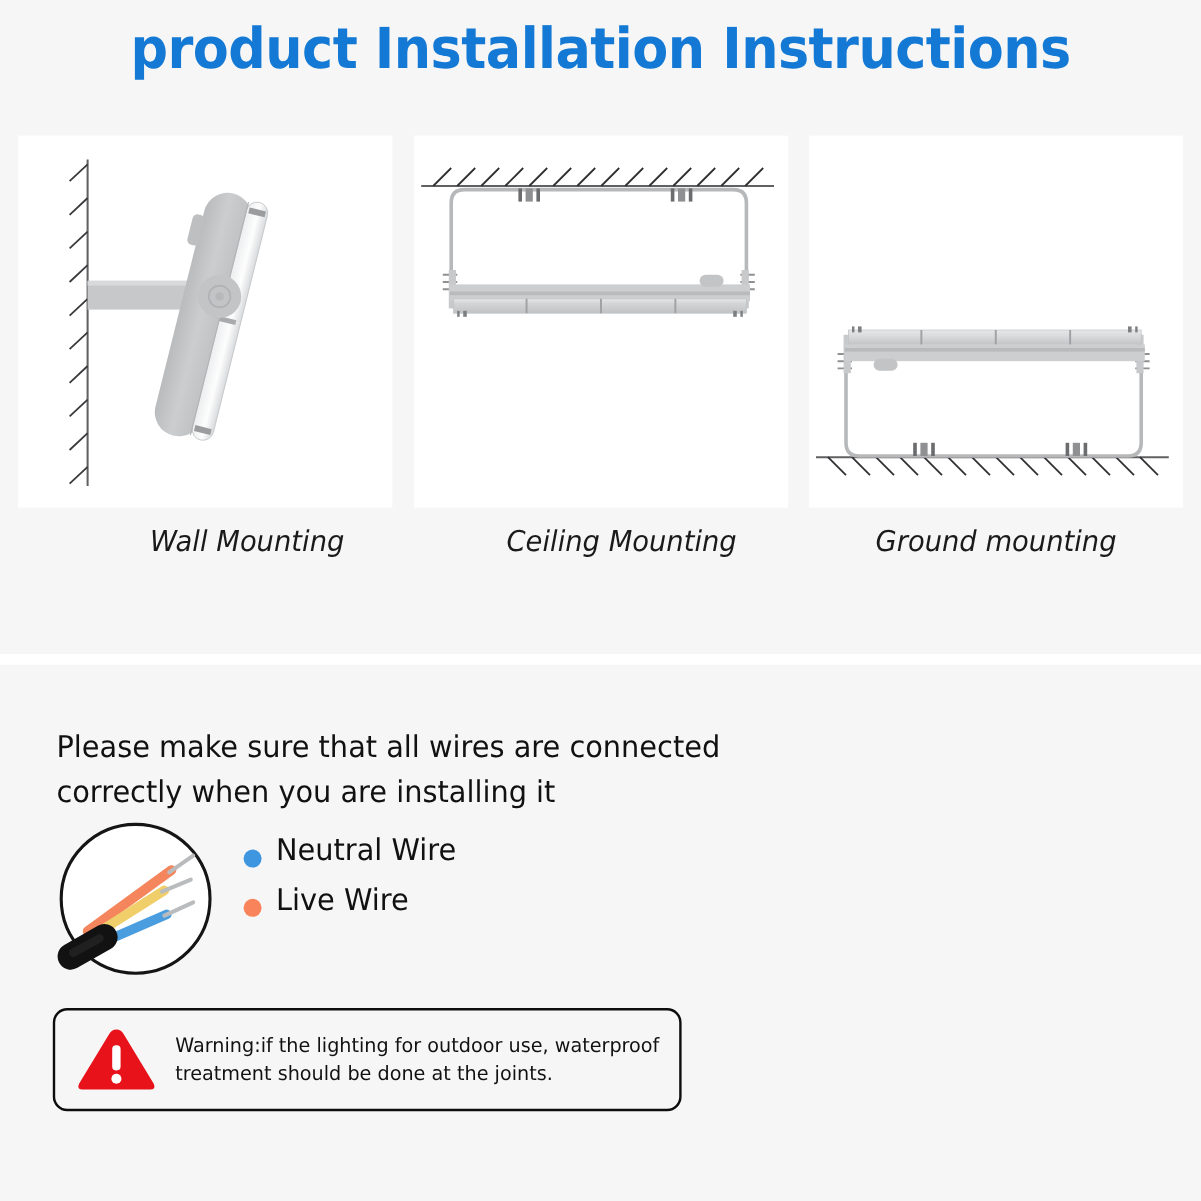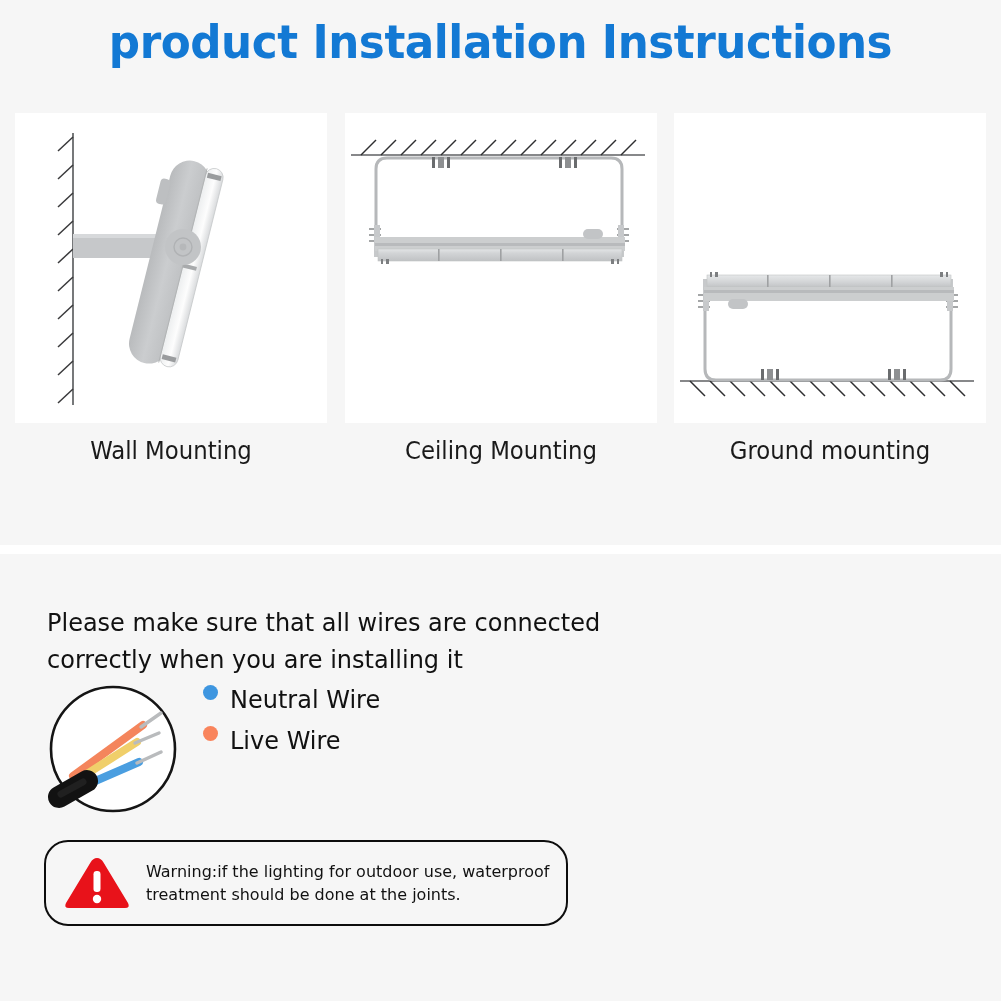--- a/index.html
+++ b/index.html
@@ -42,21 +42,21 @@
     position:absolute;left:15px;top:113px;width:971px;height:310px;
     display:flex;justify-content:space-between;
   }
   .card{
     width:312px;height:310px;background:#ffffff;position:relative;overflow:hidden;
   }
   .card svg{display:block;width:312px;height:310px;}
 
   .captions{
     position:absolute;left:15px;top:437px;width:971px;height:40px;
-    display:flex;justify-content:space-between;
+    display:flex;justify-content:flex-end;font-style:italic;
   }
   .caption{
     width:312px;text-align:center;
     font-size:24px;color:#1a1a1a;
     font-family:"DejaVu Sans", sans-serif;
     transform:scaleX(0.95);
   }
 
   
   .notice{
@@ -72,36 +72,36 @@
   }
   .wire-circle{
     position:absolute;left:0;top:0;width:136px;height:130px;
   }
   .wire-circle svg{display:block;}
 
   .legend{
     position:absolute;left:158px;top:1px;width:400px;
   }
   .legend-row{
-    display:flex;align-items:flex-start;height:38px;margin-bottom:3px;
+    display:flex;align-items:flex-end;height:38px;margin-bottom:3px;
   }
   .dot{
     width:15px;height:15px;border-radius:50%;margin-right:12px;flex:0 0 auto;
   }
   .legend-label{
     font-size:25px;color:#111111;
     font-family:"DejaVu Sans", sans-serif;
     transform:scaleX(0.96);transform-origin:left center;
     white-space:nowrap;
   }
 
   
   .warning-box{
     position:absolute;left:44px;top:840px;width:520px;height:82px;
-    border:2.5px solid #0d0d0d;border-radius:24px;
+    border:2.5px solid #0d0d0d;border-radius:12px;
     background:#f6f6f6;
     display:flex;align-items:center;
   }
   .warn-icon{
     width:70px;height:60px;margin-left:16px;flex:0 0 auto;
   }
   .warn-icon svg{display:block;}
   .warn-text{
     margin-left:14px;margin-right:12px;
     font-size:16.5px;line-height:23px;color:#111111;

